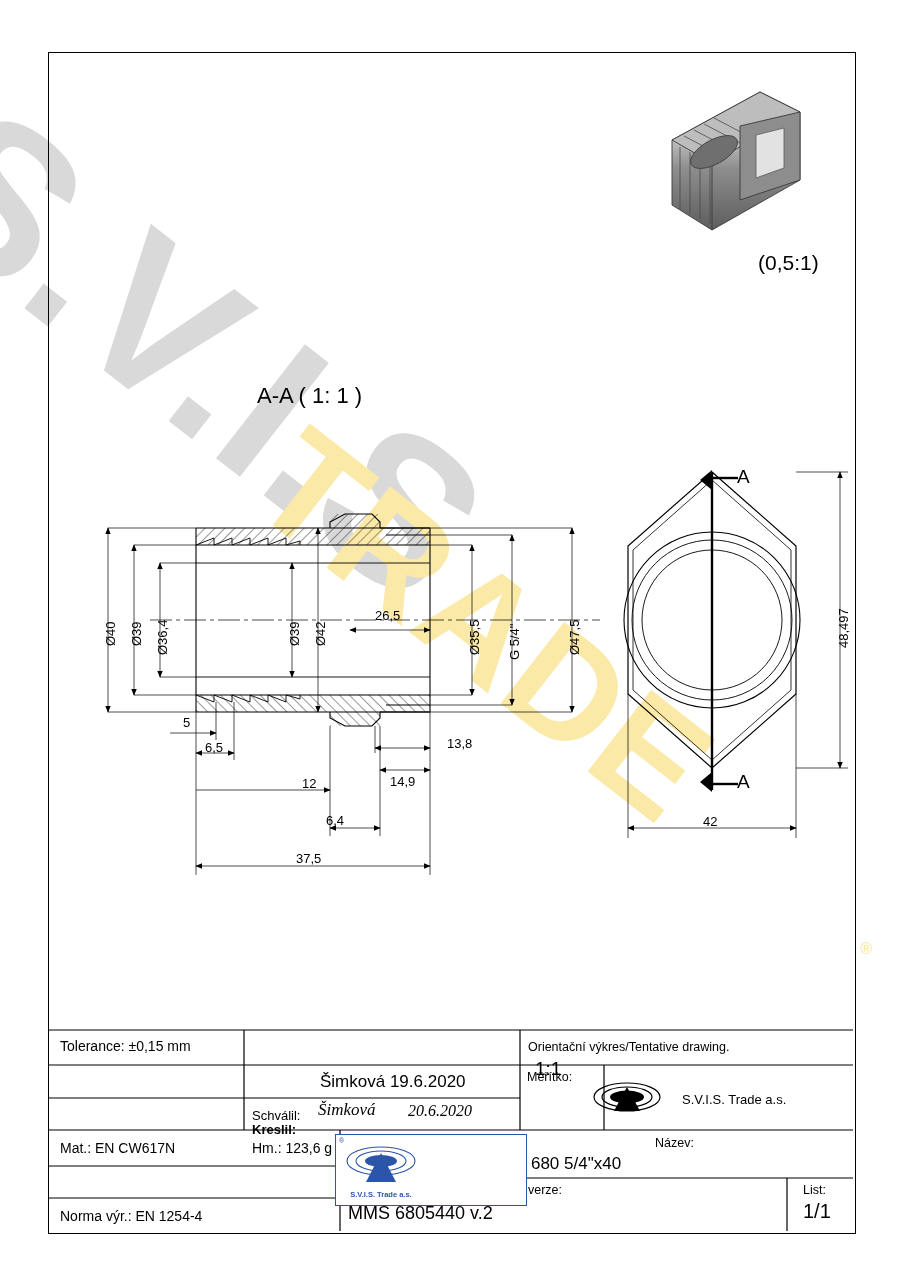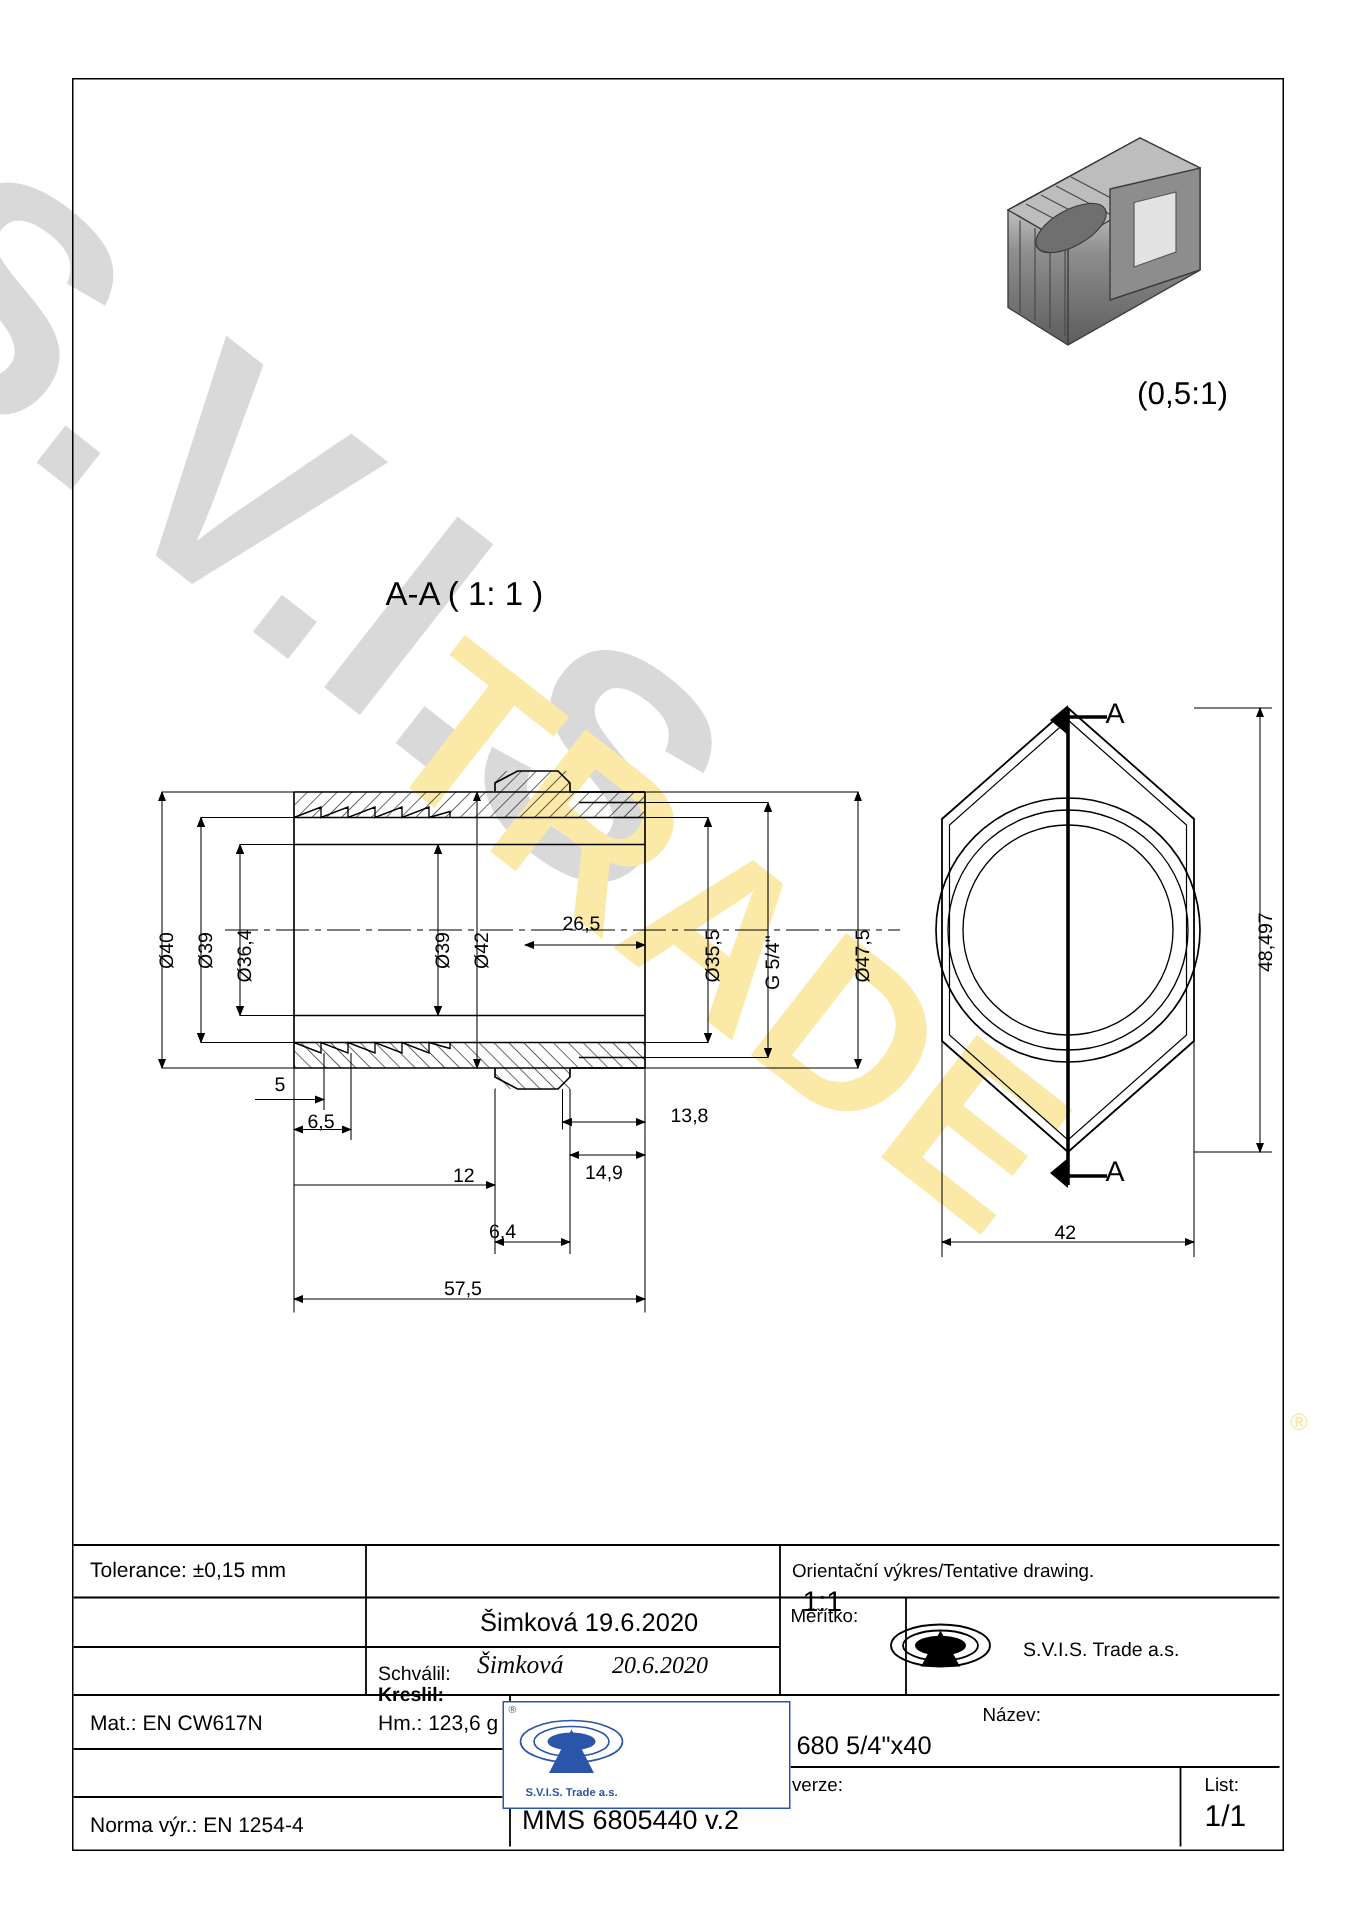--- a/index.html
+++ b/index.html
@@ -248,21 +248,21 @@
 <div class="lbl vert" style="left:567px;top:655px;font-size:13px;">Ø47,5</div>
 
 <div class="lbl" style="left:375px;top:608px;font-size:13px;">26,5</div>
 
 <div class="lbl" style="left:183px;top:715px;font-size:13px;">5</div>
 <div class="lbl" style="left:205px;top:740px;font-size:13px;">6,5</div>
 <div class="lbl" style="left:302px;top:776px;font-size:13px;">12</div>
 <div class="lbl" style="left:291px;top:813px;font-size:13px;margin-left:35px;">6,4</div>
 <div class="lbl" style="left:447px;top:736px;font-size:13px;">13,8</div>
 <div class="lbl" style="left:390px;top:774px;font-size:13px;">14,9</div>
-<div class="lbl" style="left:296px;top:851px;font-size:13px;">57,5</div>
+<div class="lbl" style="left:296px;top:851px;font-size:13px;">37,5</div>
 
 <div class="lbl vert" style="left:836px;top:648px;font-size:13px;">48,497</div>
 <div class="lbl" style="left:703px;top:814px;font-size:13px;">42</div>
 
 <div class="tb-txt" style="left:60px;top:1038px;font-size:14px;">Tolerance: ±0,15 mm</div>
 <div class="tb-txt" style="left:528px;top:1040px;font-size:12.5px;">Orientační výkres/Tentative drawing.</div>
 
 <div class="tb-txt" style="left:252px;top:1122px;font-size:13px;font-weight:bold;">Kreslil:</div>
 <div class="tb-txt" style="left:320px;top:1072px;font-size:17px;">Šimková 19.6.2020</div>
 

